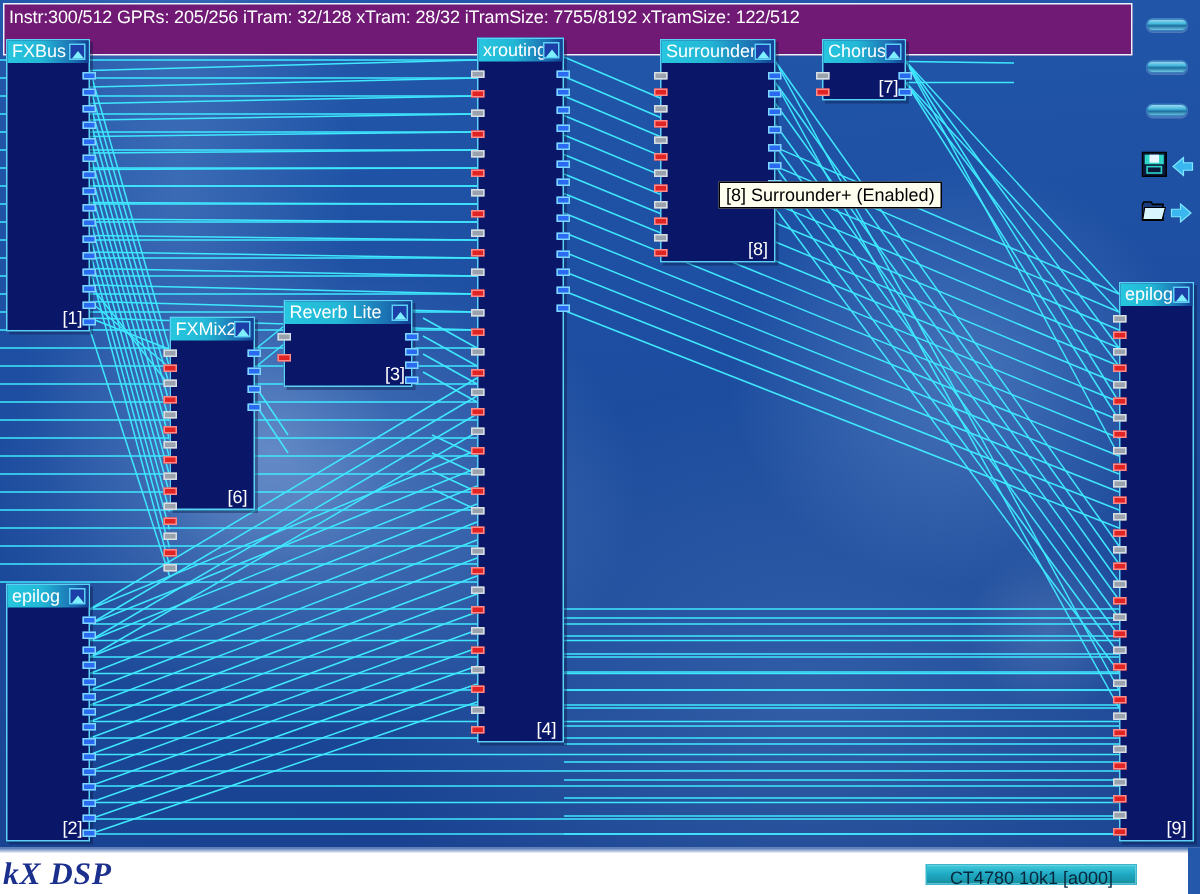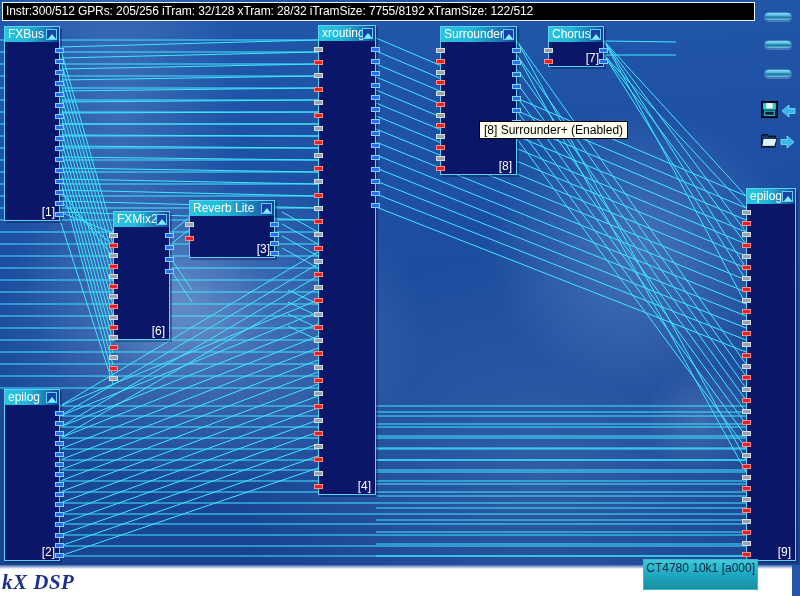--- a/index.html
+++ b/index.html
@@ -34,22 +34,22 @@
     position:absolute; inset:0;
     background:
       radial-gradient(circle 140px at 180px 300px, rgba(210,230,250,0.20), rgba(210,230,250,0) 60%),
       radial-gradient(circle 90px at 700px 420px, rgba(205,228,250,0.16), rgba(205,228,250,0) 62%);
   }
 
   
   #statusbar {
     position: absolute;
     left: 2px; top: 2px;
-    width: 753px; height: 19px;
-    background: #000000;
+    width: 753px; height: 35px;
+    background: #701a75;
     border: 1px solid #e8f4ff;
     color: #ffffff;
     font-size: 12px;
     line-height: 17px;
     padding-left: 3px;
     white-space: nowrap;
     overflow: hidden;
     letter-spacing: -0.1px;
   }
 
@@ -90,22 +90,22 @@
     font-weight: bold;
     font-size: 21px;
     letter-spacing: 0.5px;
     text-shadow: 0 1px 0 rgba(255,255,255,0.35);
   }
 
   
   #device-badge {
     position: absolute;
     right: 42px; bottom: 6px;
-    height: 31px;
-    padding: 0 2px;
+    height: 14px;
+    padding: 0 15px;
     background: linear-gradient(180deg,#3fc9da 0%, #1fa9c4 48%, #17909f 100%);
     color: #08263c;
     font-size: 12px;
     line-height: 16px;
     white-space: nowrap;
     border: 1px solid #39b7cc;
   }
 
   
   #bottom-strip {

